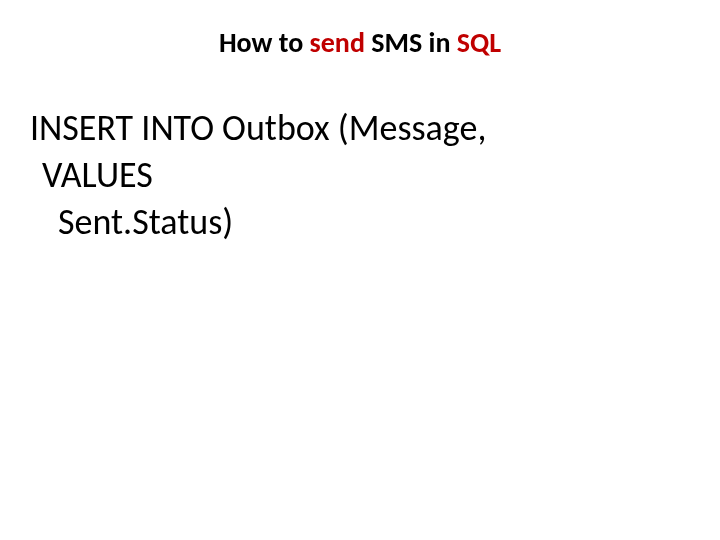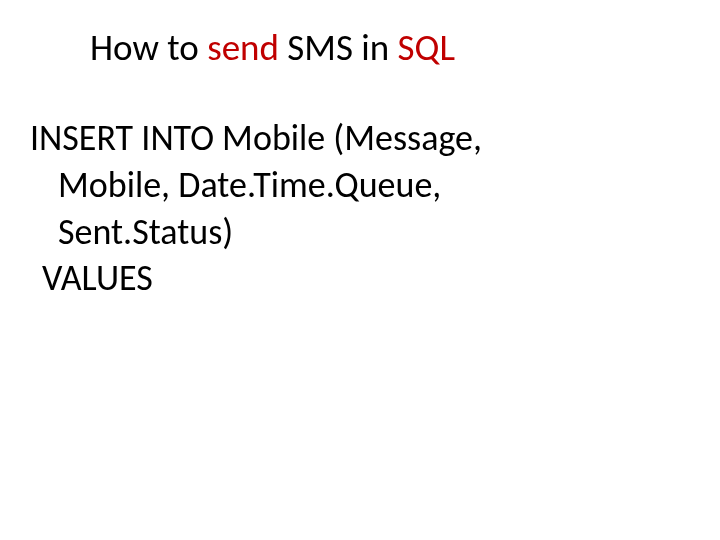--- a/index.html
+++ b/index.html
@@ -13,22 +13,23 @@
       background: #ffffff;
       font-family: Calibri, 'Segoe UI', Arial, sans-serif;
       overflow: hidden;
     }
     .slide {
       width: 100%;
       height: 100%;
       padding: 25px 30px 40px 30px;
     }
     .title {
-      font-size: 37px;
-      font-weight: normal;
+      text-align: center;
+      font-size: 28px;
+      font-weight: bold;
       color: #000000;
       margin-bottom: 45px;
       margin-left: 60px;
       margin-right: 60px;
     }
     .title .highlight {
       color: #c00000;
     }
     .body-text {
       font-size: 36px;
@@ -47,18 +48,17 @@
     }
   </style>
 </head>
 <body>
 
 <div class="slide">
   <h1 class="title">
     <span>How to </span><span class="highlight">send</span><span> SMS in </span><span class="highlight">SQL</span>
   </h1>
   <div class="body-text">
-    <span class="line">INSERT INTO Mobile (Message,</span>
-    <span class="line indent">Mobile, Date.Time.Queue,</span>
+    <span class="line">INSERT INTO Outbox (Message,</span>
+    <span class="line slight-indent">VALUES</span>
     <span class="line indent">Sent.Status)</span>
-    <span class="line slight-indent">VALUES</span>
   </div>
 </div>
 
 </body></html>

